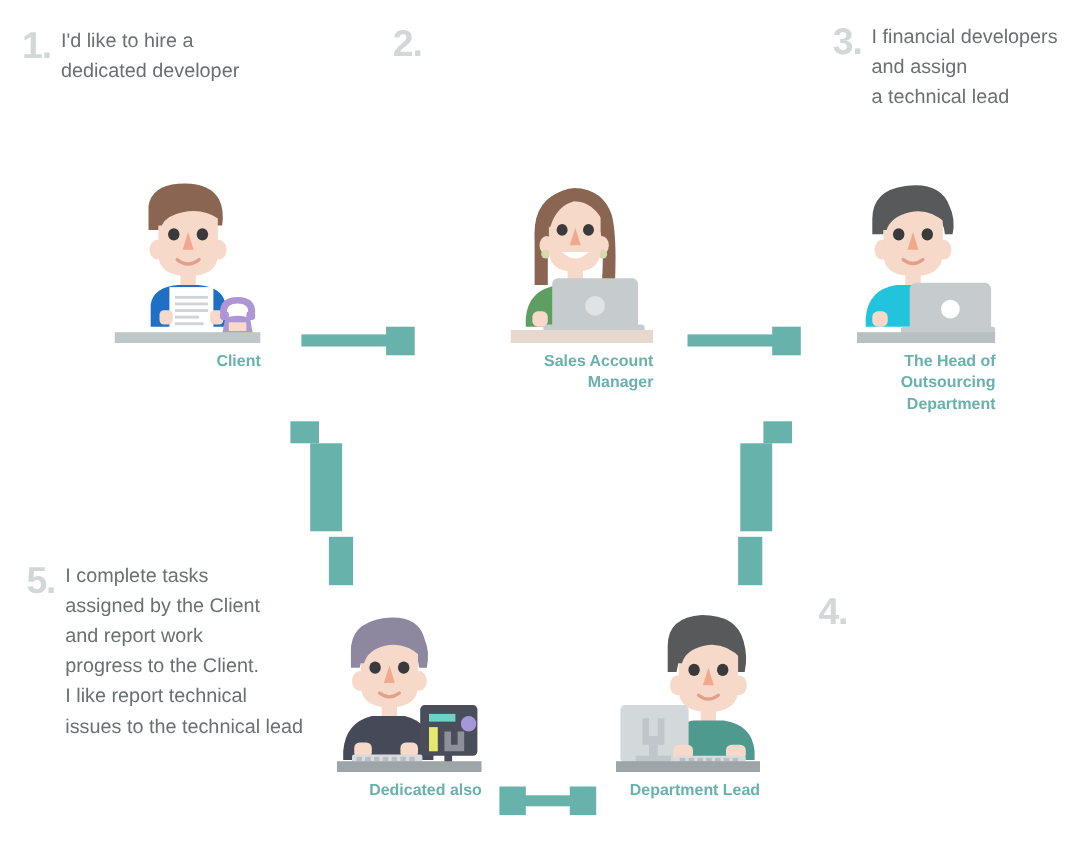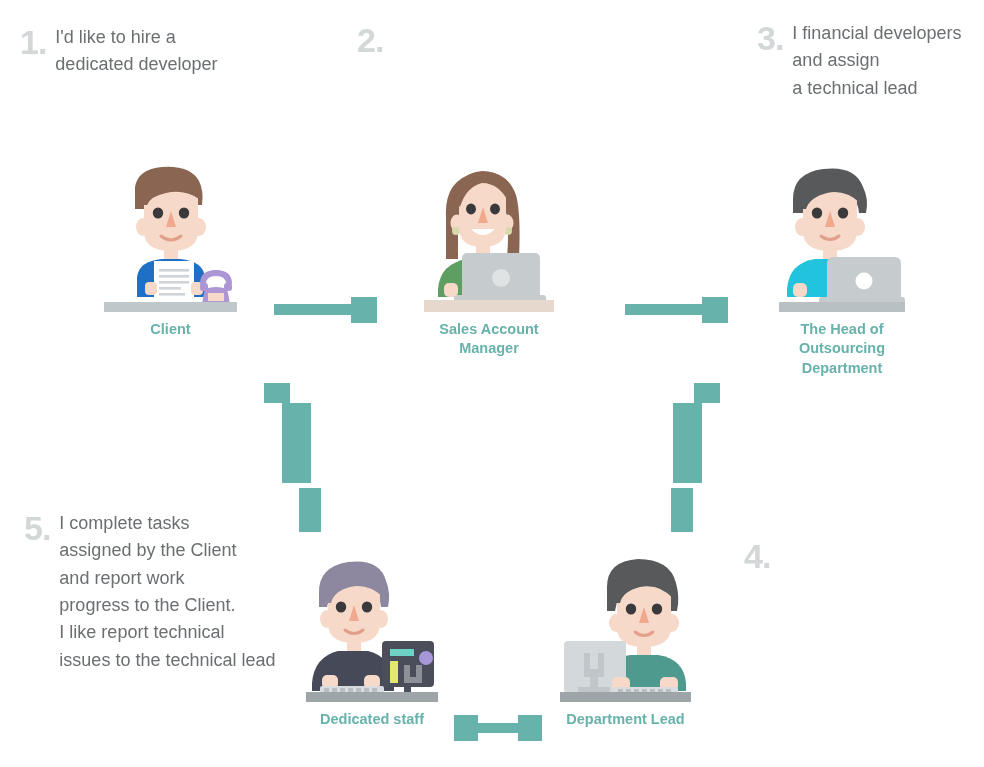--- a/index.html
+++ b/index.html
@@ -48,30 +48,30 @@
 
   
   .person { position: absolute; }
   .person .art {
     position: relative;
     overflow: hidden;
     background: #ffffff;
   }
   .person .role {
     margin-top: 8px;
-    text-align: center;
+    text-align: right;
     font-size: 14.5px;
     font-weight: bold;
     color: #67b3ab;
     line-height: 1.33;
     white-space: pre-line;
   }
 
   #person-client   { left: 104px; top: 165px; width: 133px; }
-  #person-sam      { left: 424px; top: 165px; width: 130px; }
+  #person-sam      { left: 464px; top: 165px; width: 130px; }
   #person-head     { left: 779px; top: 165px; width: 126px; }
   #person-staff    { left: 306px; top: 557px; width: 132px; }
   #person-techlead { left: 560px; top: 557px; width: 131px; }
 
   
   .conn { position: absolute; }
   .conn i { position: absolute; display: block; background: #67b3ab; }
 
   
   #conn-1-2 { left: 274px; top: 297px; width: 103px; height: 26px; }
@@ -309,21 +309,21 @@
           <rect x="34" y="131" width="5" height="4"></rect>
           <rect x="42" y="131" width="5" height="4"></rect>
           <rect x="50" y="131" width="5" height="4"></rect>
           <rect x="58" y="131" width="5" height="4"></rect>
           <rect x="66" y="131" width="5" height="4"></rect>
         </g>
 
         <rect x="0" y="135" width="132" height="10" fill="#9ea5a8"></rect>
       </svg>
     </div>
-    <div class="role">Dedicated staff</div>
+    <div class="role">Dedicated also</div>
   </div>
 
   <div class="person" id="person-techlead">
     <div class="art" style="height:145px;">
       <svg width="131" height="145" viewBox="0 0 131 145">
 
         <path d="M47 30 Q47 4 78 2 Q110 2 116 26 Q120 40 117 54 L110 54 Q108 30 84 26 Q64 24 58 40 L55 54 L47 54 Z" fill="#58595b"></path>
 
         <ellipse cx="56" cy="66" rx="7" ry="9" fill="#f6d9c8"></ellipse>
         <ellipse cx="112" cy="66" rx="7" ry="9" fill="#f6d9c8"></ellipse>

